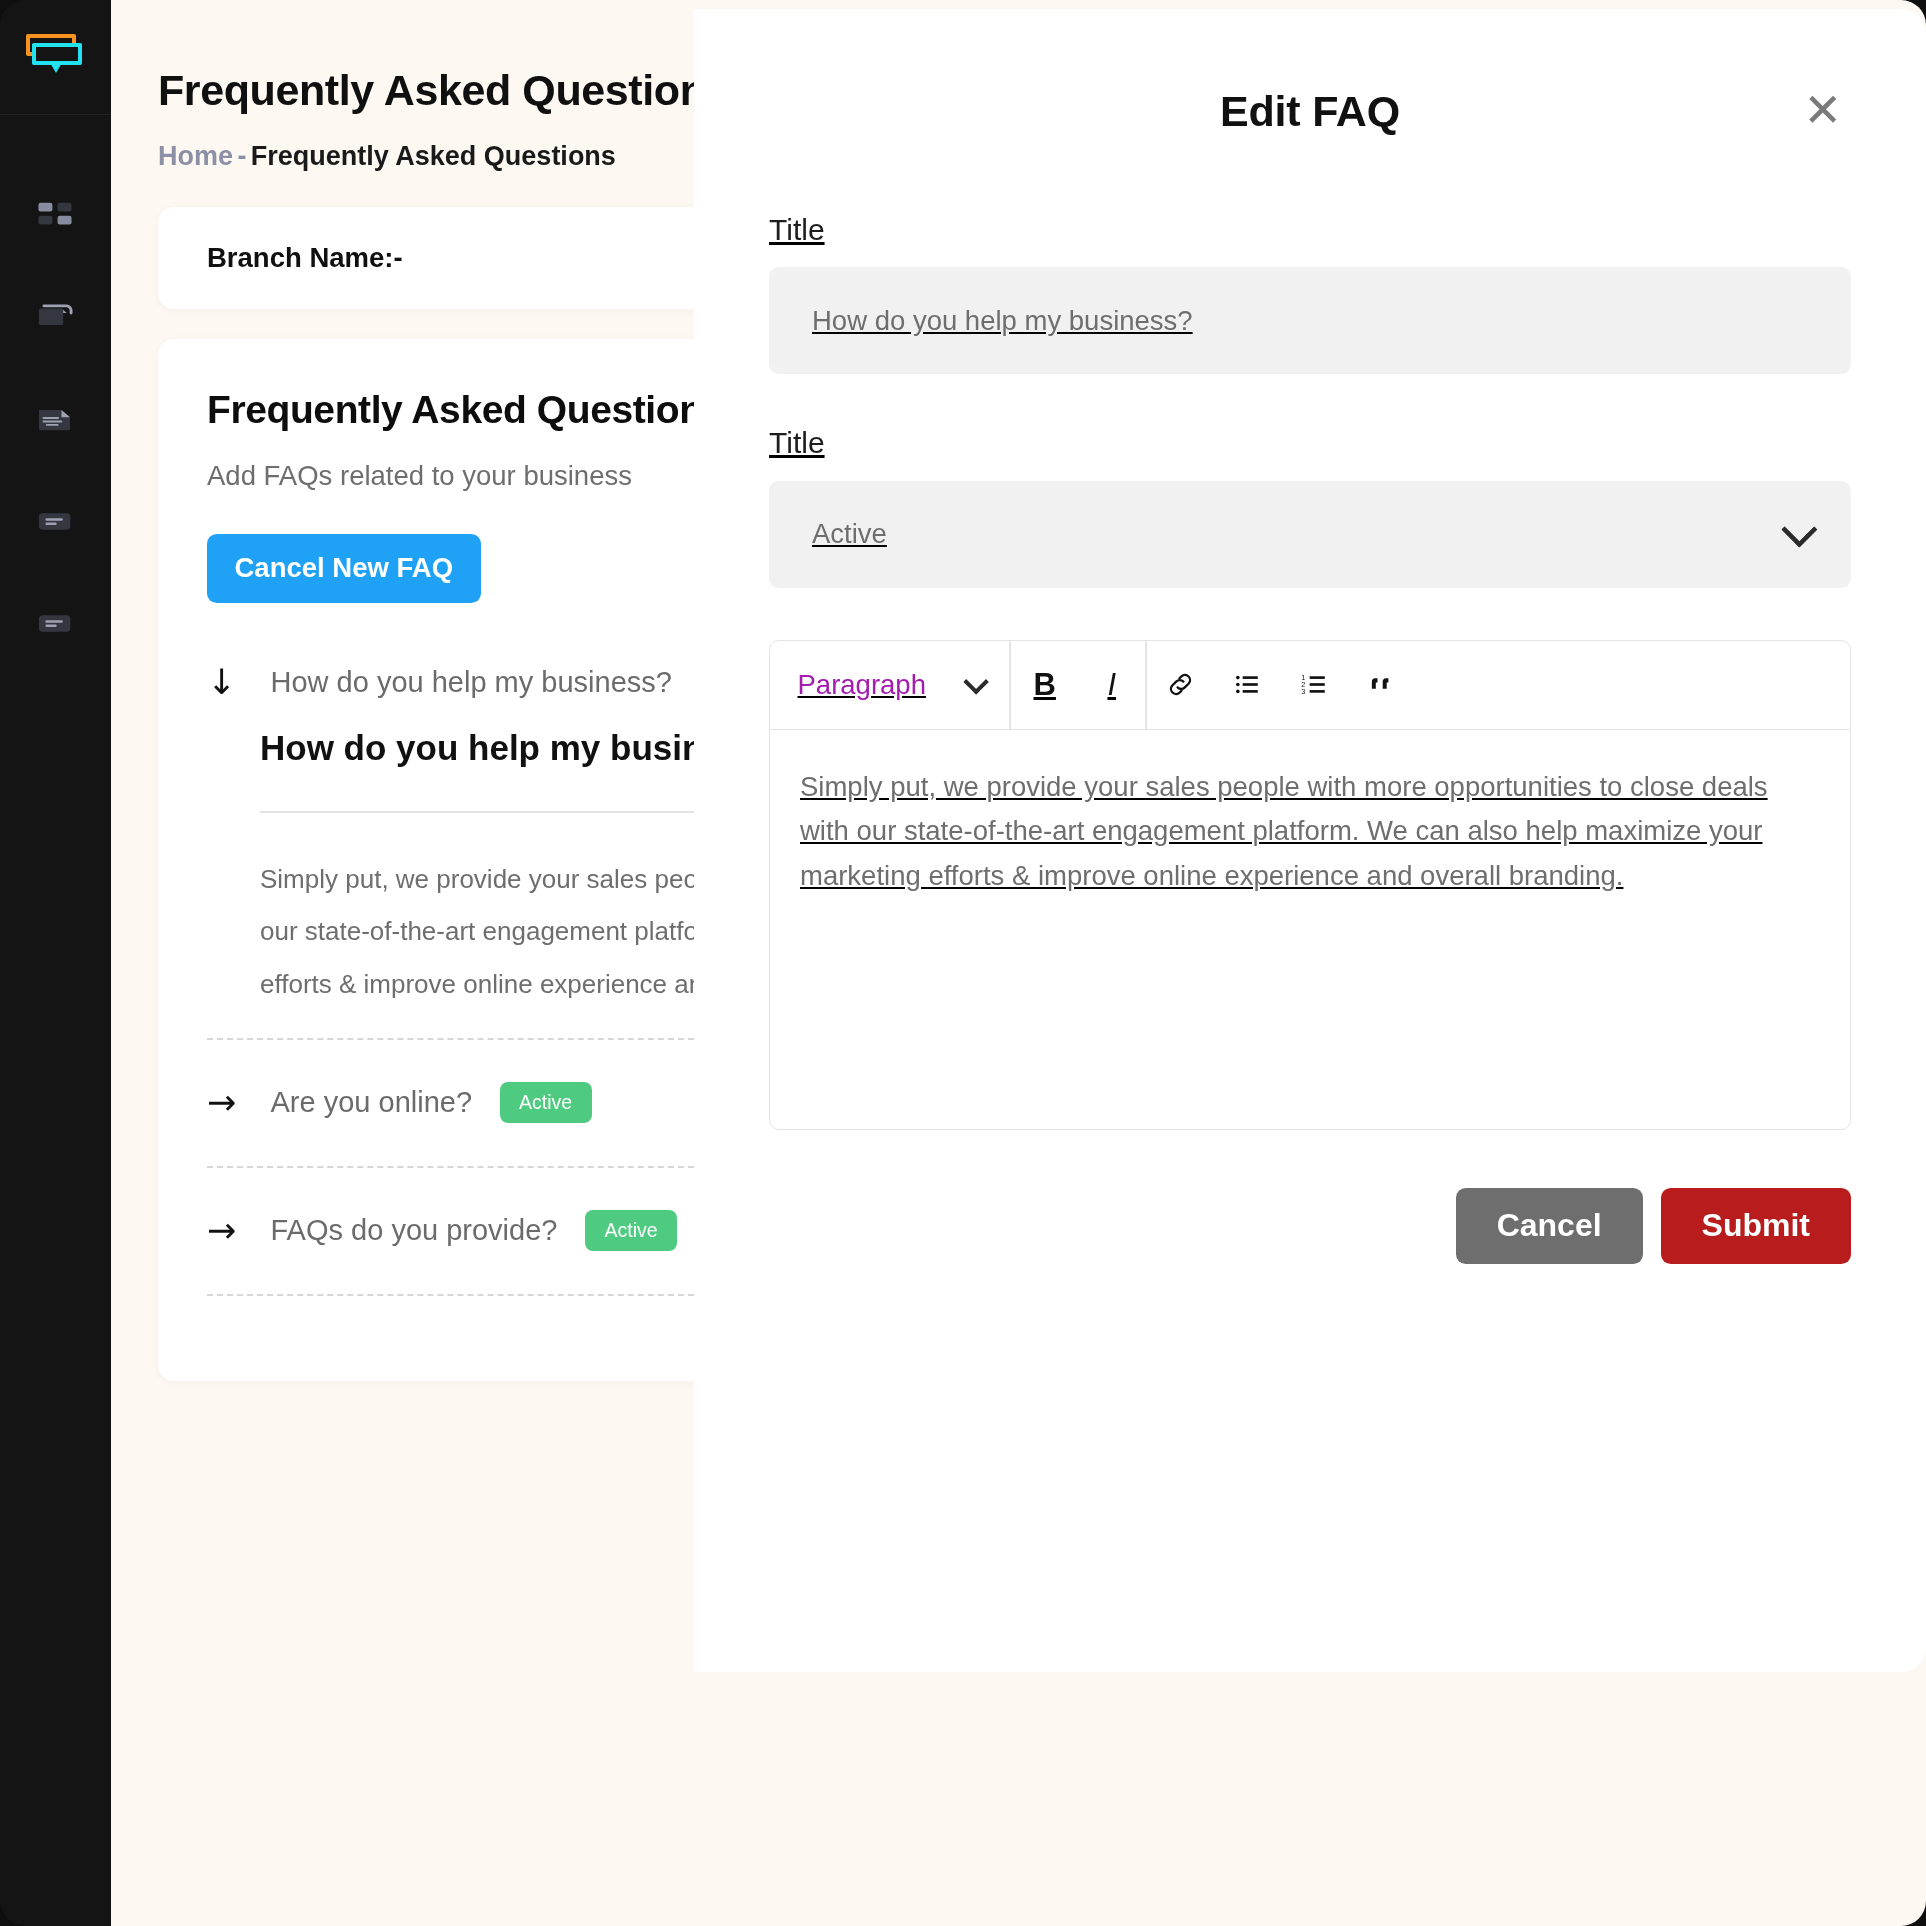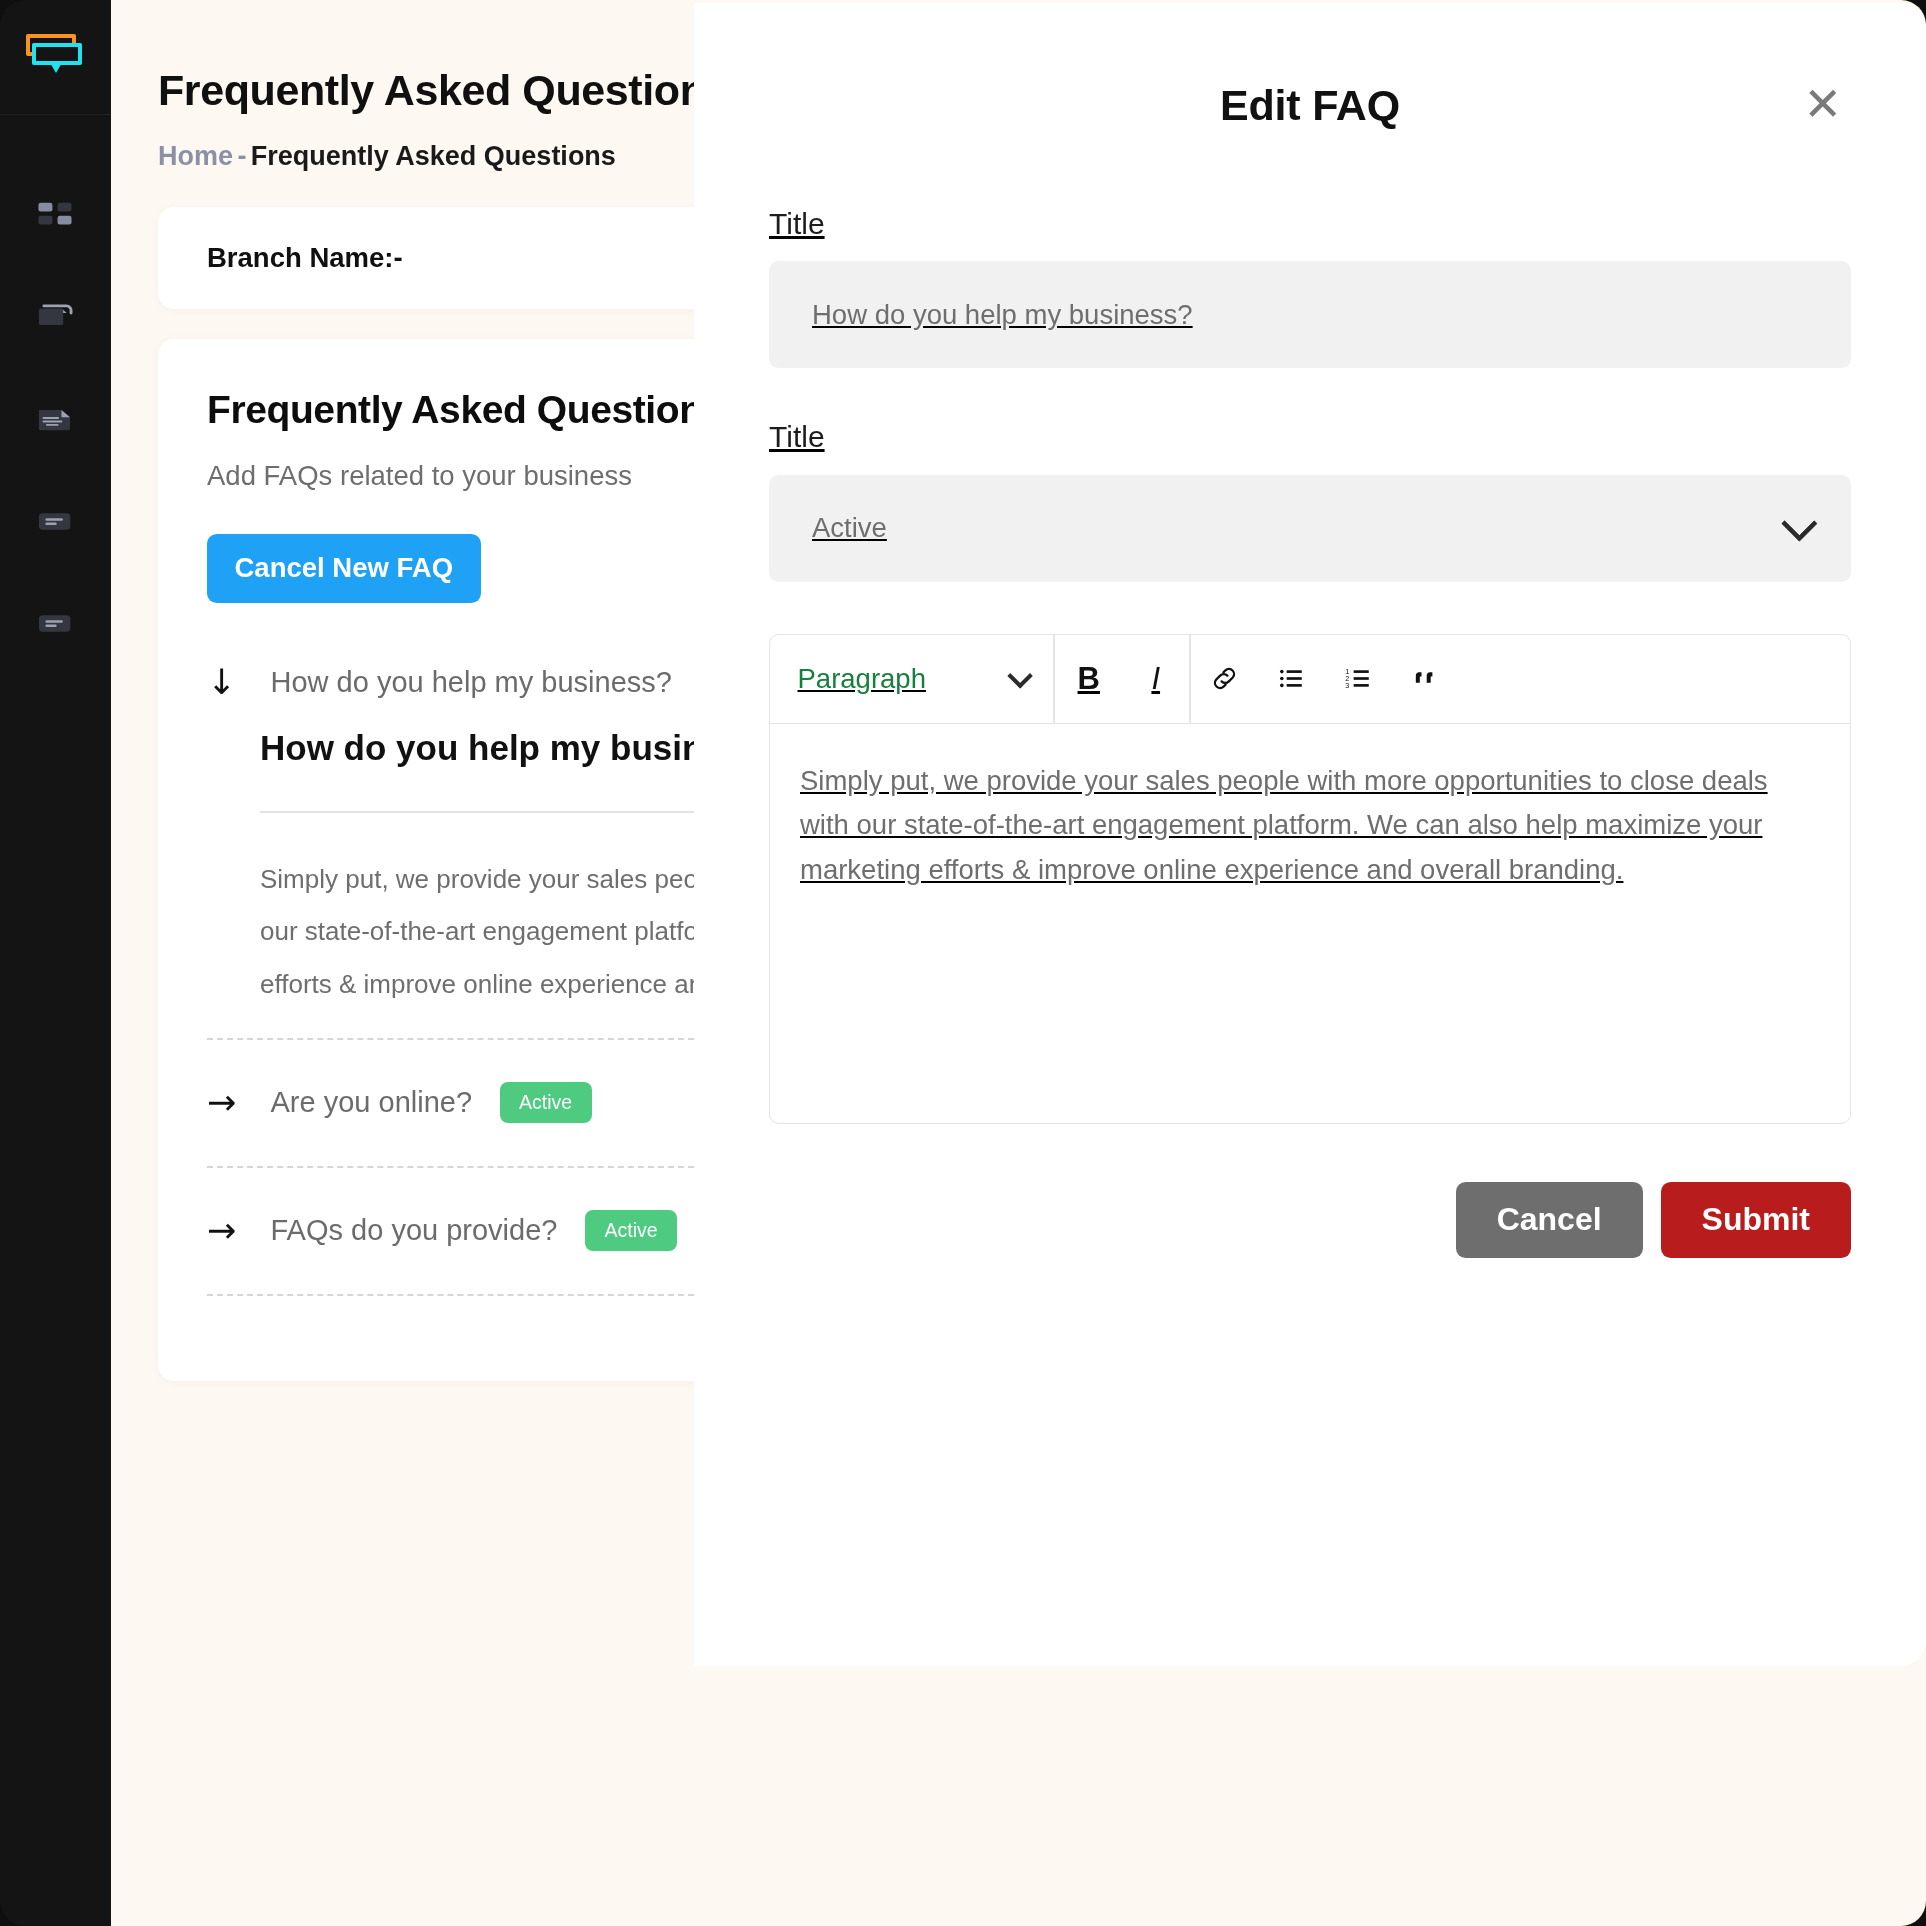--- a/index.html
+++ b/index.html
@@ -158,21 +158,21 @@
     white-space: nowrap; overflow: hidden;
   }
   .dashed-sep {
     border-top: 2.2px dashed #D6D6D6;
     margin: 27.5px 0;
     width: 1509px;
   }
 
   
   .modal {
-    position: absolute; left: 694px; top: 3px;
+    position: absolute; left: 694px; top: 9px;
     width: 1232px; height: 1663px;
     background: #fff;
     z-index: 10;
     border-radius: 0 25px 25px 0;
     padding: 0 75px;
   }
   .modal-head {
     position: relative;
     height: 204px;
     display: flex; align-items: center; justify-content: center;
@@ -224,23 +224,23 @@
     overflow: hidden;
   }
   .editor-toolbar {
     display: flex; align-items: center;
     height: 89px;
     border-bottom: 1.8px solid #E4E4E4;
     padding-left: 27.5px;
   }
   .tb-para {
     display: flex; align-items: center;
-    gap: 82px;
+    gap: 38px;
     padding-right: 27.5px;
-    font-size: 27.5px; color: #15803d;
+    font-size: 27.5px; color: #a21caf;
     cursor: pointer;
   }
   .tb-chev {
     width: 18px; height: 18px;
     border-right: 4.4px solid #2b2b2b;
     border-bottom: 4.4px solid #2b2b2b;
     transform: rotate(45deg) translateY(-4.4px);
   }
   .tb-div { width: 1.8px; height: 89px; background: #E4E4E4; }
   .tb-group { display: flex; align-items: center; }

